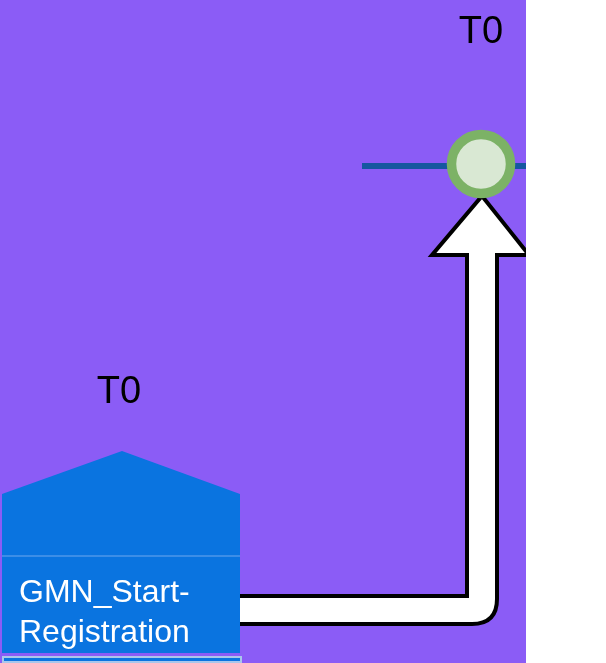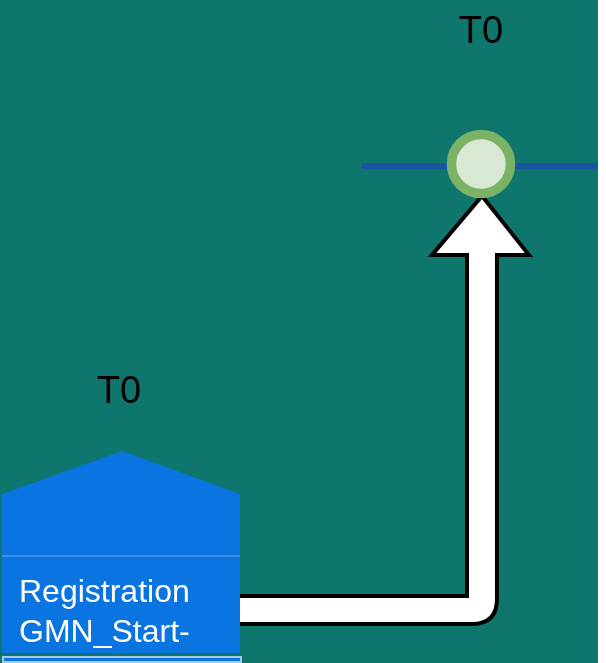--- a/index.html
+++ b/index.html
@@ -3,23 +3,23 @@
 <meta charset="utf-8">
 <style>
   html, body {
     margin: 0;
     padding: 0;
     background: #ffffff;
     font-family: "Liberation Sans", sans-serif;
   }
   .canvas {
     position: relative;
-    width: 598px;
+    width: 526px;
     height: 663px;
-    background: #0f766e;
+    background: #8b5cf6;
     overflow: hidden;
   }
   .canvas svg {
     position: absolute;
     left: 0;
     top: 0;
     width: 606px;
     height: 663px;
     display: block;
   }
@@ -65,17 +65,17 @@
     <line x1="2" y1="556" x2="240" y2="556" stroke-width="1.5" stroke="#4E97EA"></line>
 
     <rect x="3" y="657" width="238" height="5" stroke-width="2" fill="#0A74E0" stroke="#A9C7EB"></rect>
   </svg>
 
   <div class="t0-label t0-top">T0</div>
 
   <div class="t0-label t0-station">T0</div>
 
   <div class="station-name">
+    <div>GMN_Start-</div>
     <div>Registration</div>
-    <div>GMN_Start-</div>
   </div>
 
 </div>
 
 </body></html>

